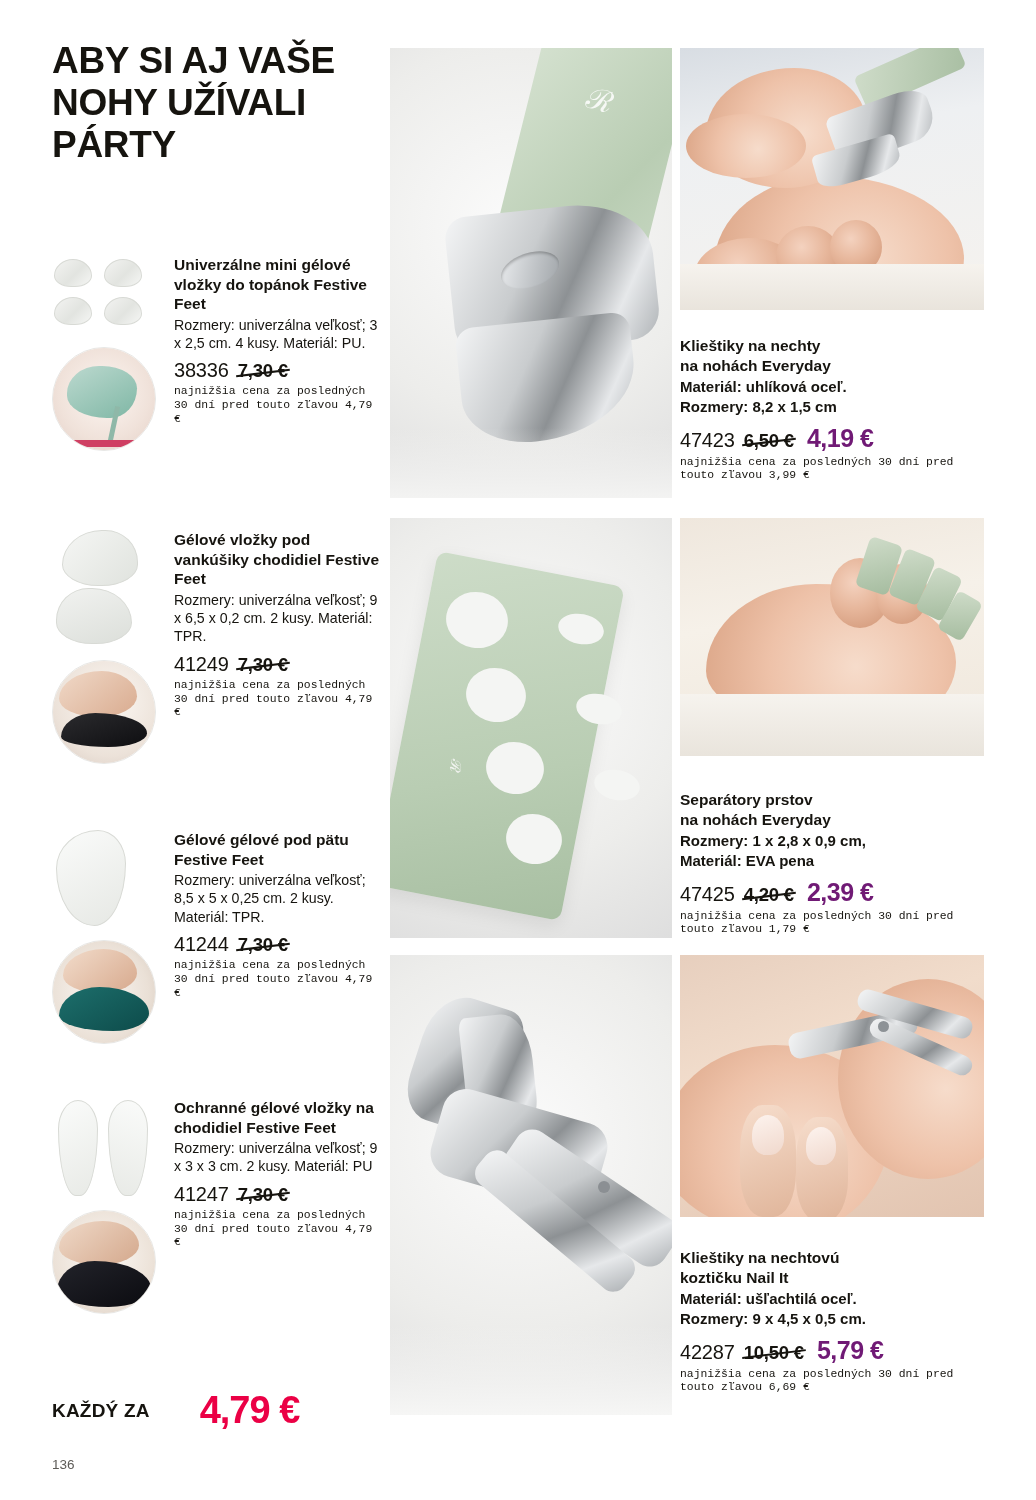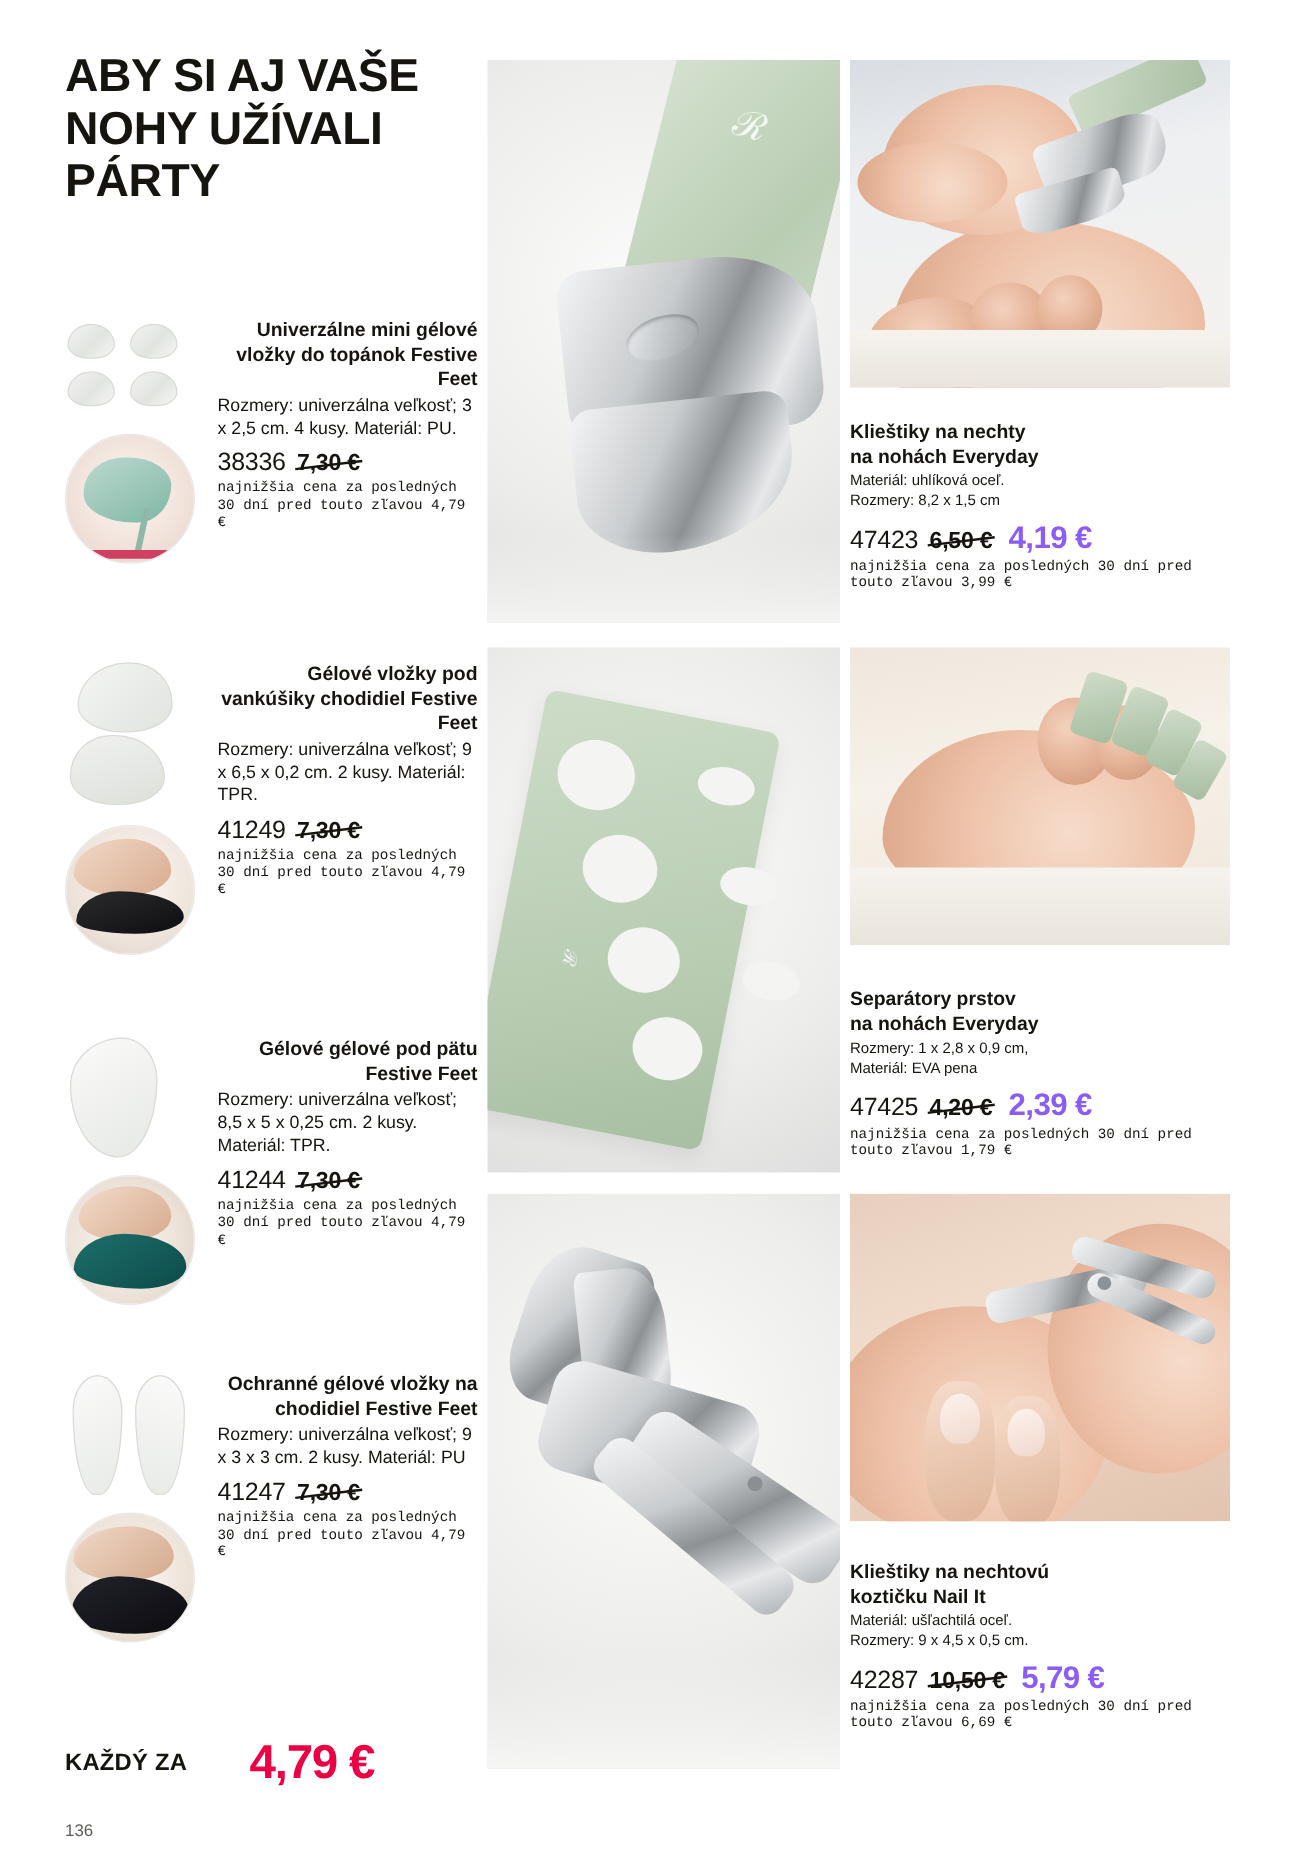--- a/index.html
+++ b/index.html
@@ -41,21 +41,20 @@
   .prod .txt {
     position: absolute;
     left: 122px; top: 0;
     width: 208px;
   }
   .prod h3 {
     margin: 0 0 2px 0;
     font-size: 15.5px;
     line-height: 1.26;
     font-weight: bold;
-    text-align: right;
   }
   .prod .spec {
     font-size: 14.2px;
     line-height: 1.3;
     font-weight: normal;
     color: #16140f;
   }
   .priceline {
     margin-top: 7px;
     display: flex;
@@ -69,21 +68,21 @@
     position: relative;
   }
   .oldprice::after {
     content: "";
     position: absolute;
     left: -2px; right: -2px; top: 52%;
     height: 2.2px; background: #16140f;
     transform: rotate(-7deg);
   }
   .newprice {
-    font-size: 25px; font-weight: bold; color: #8b5cf6;
+    font-size: 25px; font-weight: bold; color: #701a75;
     letter-spacing: -0.5px;
     margin-left: 4px;
   }
   .lowest {
     font-size: 11.4px; line-height: 1.2; margin-top: 3px;
     color: #16140f;
     font-family: Liberation Mono, monospace;
   }
 
   .everyfor {
@@ -109,21 +108,21 @@
   .photo.p1 { left: 390px; top: 48px;  width: 282px; height: 450px; }
   .photo.p2 { left: 680px; top: 48px;  width: 304px; height: 262px; }
   .photo.p3 { left: 390px; top: 518px; width: 282px; height: 420px; }
   .photo.p4 { left: 680px; top: 518px; width: 304px; height: 238px; }
   .photo.p5 { left: 390px; top: 955px; width: 282px; height: 460px; }
   .photo.p6 { left: 680px; top: 955px; width: 304px; height: 262px; }
 
   
   .rprod { position: absolute; left: 680px; width: 300px; }
   .rprod h3 { margin: 0 0 2px 0; font-size: 15.5px; line-height: 1.26; font-weight: bold; }
-  .rprod .spec { font-size: 12px; line-height: 1.32; }
+  .rprod .spec { font-size: 15px; line-height: 1.32; font-weight: bold; }
 
   
   .gelpad {
     position: absolute;
     background: linear-gradient(135deg,#f3f4f2 0%, #e2e4e0 55%, #f6f7f5 100%);
     border: 1px solid #d8dad5;
   }
   .shoe-circ {
     position: absolute;
     border-radius: 50%;

